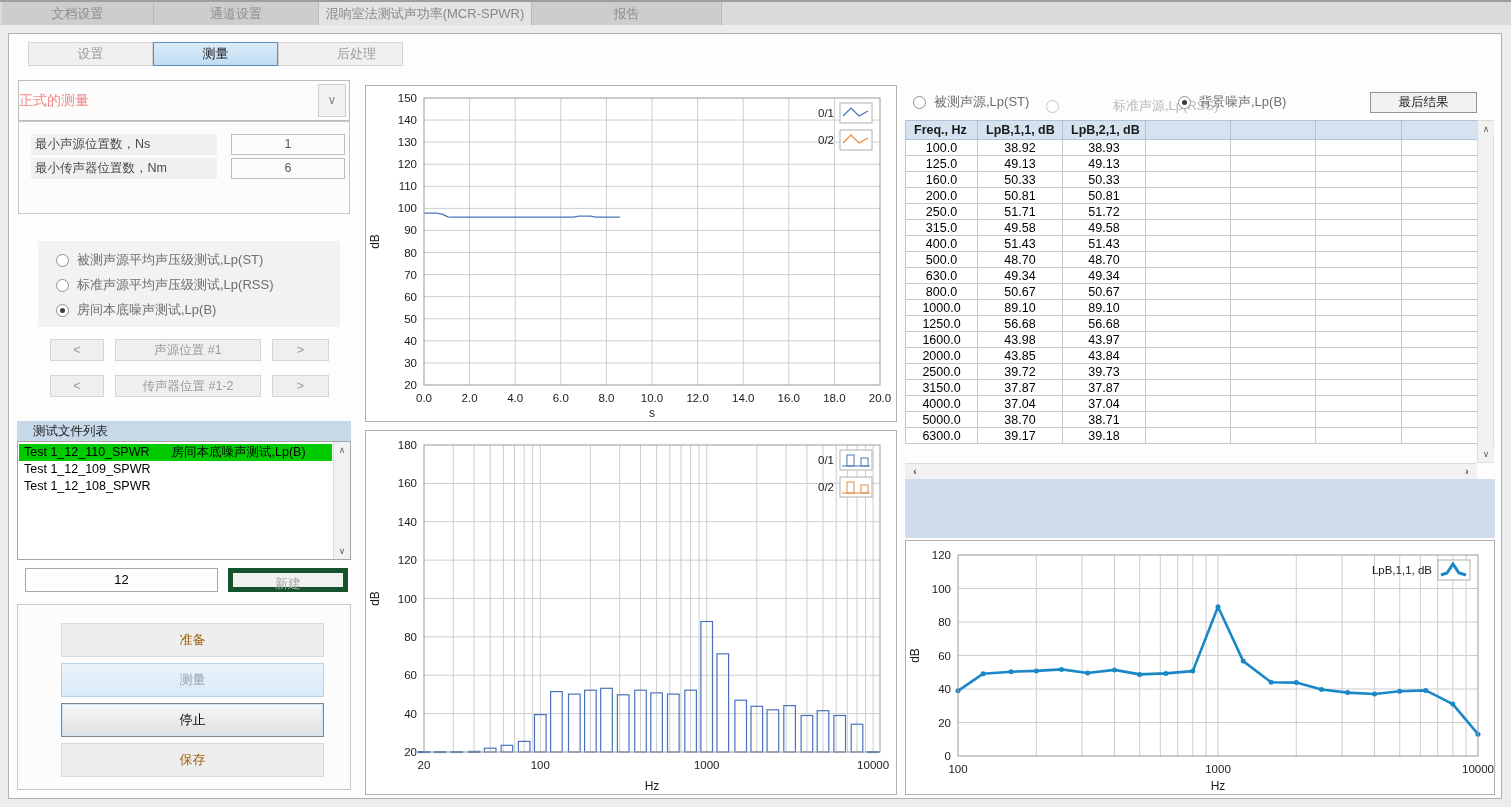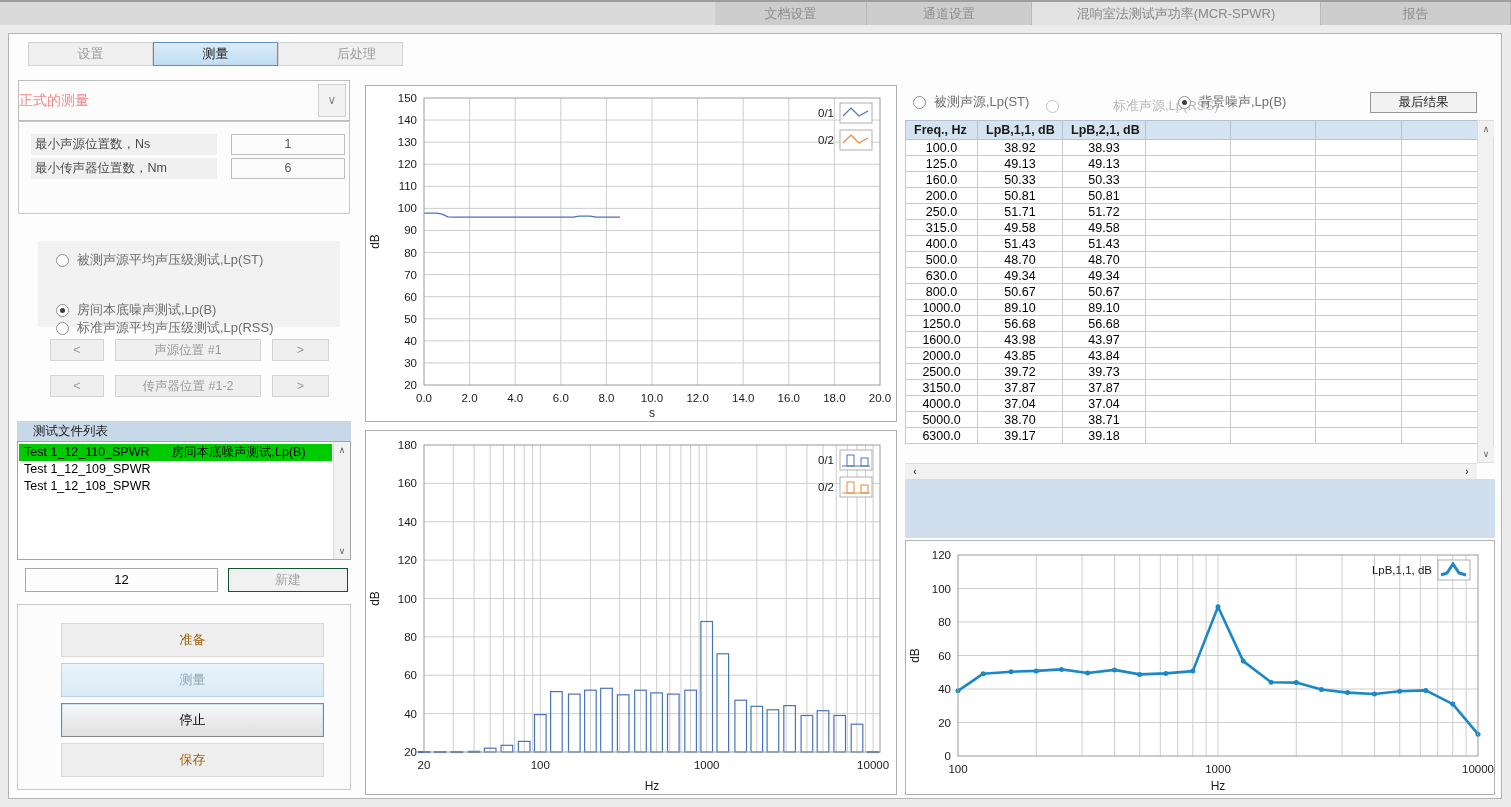--- a/index.html
+++ b/index.html
@@ -4,21 +4,21 @@
 <style>
   :root{
     --series-blue:#4a74ba; --series-orange:#e8883a; --series-teal:#1a88c6;
     --sel-green:#00cb00; --tbl-head:#d5e3f1; --info-blue:#cfddec; --mode-red:#f08a8a;
   }
   *{box-sizing:border-box;margin:0;padding:0;font-family:"Liberation Sans","DejaVu Sans",sans-serif;}
   html,body{width:1511px;height:807px;overflow:hidden;background:#ececec;}
   #screen{position:absolute;left:0;top:0;width:1511px;height:807px;background:#ececec;}
 
   
-  #toptabs{position:absolute;left:0;top:0;width:1511px;height:25px;background:#dadada;border-top:2px solid #9e9e9e;display:flex;padding-left:2px;justify-content:flex-end;}
+  #toptabs{position:absolute;left:0;top:0;width:1511px;height:25px;background:#dadada;border-top:2px solid #9e9e9e;display:flex;padding-left:2px;}
   .toptab{height:23px;line-height:23px;text-align:center;color:#8e8e8e;font-size:13px;background:#cdcdcd;border-right:1px solid #b9b9b9;}
   .toptab.active{background:#e3e3e3;color:#878787;}
 
   
   #mainpanel{position:absolute;left:8px;top:33px;width:1494px;height:766px;background:#fdfdfd;border:1px solid #b3b3b3;}
 
   
   .subtab{position:absolute;top:42px;width:125px;height:24px;line-height:22px;text-align:center;font-size:13px;color:#9b9b9b;background:#f0f0f0;border:1px solid #d2d2d2;}
   .subtab.active{background:linear-gradient(#dcebf8,#c0dcf3);border:1px solid #5f8fbf;color:#1a1a1a;}
 
@@ -48,21 +48,21 @@
   .file-item{position:absolute;left:1px;right:18px;height:17px;font-size:12.5px;color:#000;line-height:17px;padding-left:5px;white-space:nowrap;}
   .file-item.sel{background:var(--sel-green);}
   .file-type{margin-left:22px;}
 
   .vscroll{position:absolute;top:0;bottom:0;right:0;width:17px;background:#f1f1f1;border-left:1px solid #dcdcdc;}
   .sbtn{position:absolute;left:0;width:16px;height:16px;color:#5f5f5f;font-size:9px;text-align:center;line-height:16px;background:#f1f1f1;}
   .hscroll{position:absolute;height:16px;background:#f1f1f1;border-top:1px solid #dcdcdc;}
   .hbtn{position:absolute;top:0;width:16px;height:15px;color:#444;font-size:10px;font-weight:bold;text-align:center;line-height:15px;}
 
   #btnCount{position:absolute;left:25px;top:568px;width:193px;height:24px;background:#fdfdfd;border:1px solid #a8a8a8;font-size:13px;color:#000;text-align:center;line-height:22px;}
-  #btnNew{position:absolute;left:228px;top:568px;width:120px;height:24px;background:#f1f1f1;border:1px solid #14532d;font-size:13px;color:#a6a6a6;text-align:center;line-height:22px;}
+  #btnNew{position:absolute;left:228px;top:568px;width:120px;height:24px;background:#f1f1f1;border:5px solid #14532d;font-size:13px;color:#a6a6a6;text-align:center;line-height:22px;}
 
   #controlsGroup{left:17px;top:604px;width:334px;height:186px;}
   .ctrl{position:absolute;left:43px;width:263px;height:34px;font-size:13px;text-align:center;line-height:32px;}
   .ctrl.disabled{background:#eeeeee;border:1px solid #dadada;color:#a16207;}
   .ctrl.highlight{background:linear-gradient(#eaf3fb,#d9eaf7);border:1px solid #b5d2e8;color:#93a5b2;}
   .ctrl.enabled{background:linear-gradient(#f7f7f7,#e0e0e0);border:1px solid #858585;color:#000;box-shadow:0 0 0 1px #cfe2f1 inset;}
 
   .chartbox{position:absolute;background:#fff;border:1px solid #b0b0b0;}
   #chart1Box{left:365px;top:85px;width:532px;height:337px;}
   #chart2Box{left:365px;top:430px;width:532px;height:365px;}
@@ -82,21 +82,21 @@
   #tblHScroll{left:0;top:343px;width:572px;}
   #infoArea{position:absolute;left:905px;top:479px;width:590px;height:59px;background:var(--info-blue);}
 </style>
 </head>
 <body>
 
 <div id="screen">
   <div id="toptabs">
       <div class="toptab" style="width: 152px;">文档设置</div>
       <div class="toptab" style="width: 165px;">通道设置</div>
-      <div class="toptab active" style="width: 289px;">混响室法测试声功率(MCR-SPWR)</div>
+      <div class="toptab active" style="width: 213px;">混响室法测试声功率(MCR-SPWR)</div>
       <div class="toptab" style="width: 190px;">报告</div>
     </div>
   <div id="mainpanel"></div>
   <div id="subtabs"></div>
 
   <div id="combo">
     <span class="combo-text">正式的测量</span>
     <span class="combo-btn"><span>∨</span></span>
   </div>
   <div id="paramsGroup" class="groupbox">
@@ -107,21 +107,21 @@
       <div class="param-row" style="top: 36px; width: 320px;">
         <span class="param-label">最小传声器位置数，Nm</span>
         <span class="param-value">6</span>
       </div>
     </div>
   <div id="testTypeRadios">
       <div class="radio-row" style="top: 10px; left: 18px;">
         <span class="radio-circle"></span>
         <span class="radio-text">被测声源平均声压级测试,Lp(ST)</span>
       </div>
-      <div class="radio-row" style="top: 35px; left: 18px; margin-top: 43px;">
+      <div class="radio-row" style="top: 35px; left: 18px;">
         <span class="radio-circle"></span>
         <span class="radio-text">标准声源平均声压级测试,Lp(RSS)</span>
       </div>
       <div class="radio-row" style="top: 60px; left: 18px;">
         <span class="radio-circle sel"></span>
         <span class="radio-text">房间本底噪声测试,Lp(B)</span>
       </div>
     </div>
   <div id="navRows">
       <div class="navbtn" style="top: 339px; left: 50px; width: 54px;">&lt;</div>

